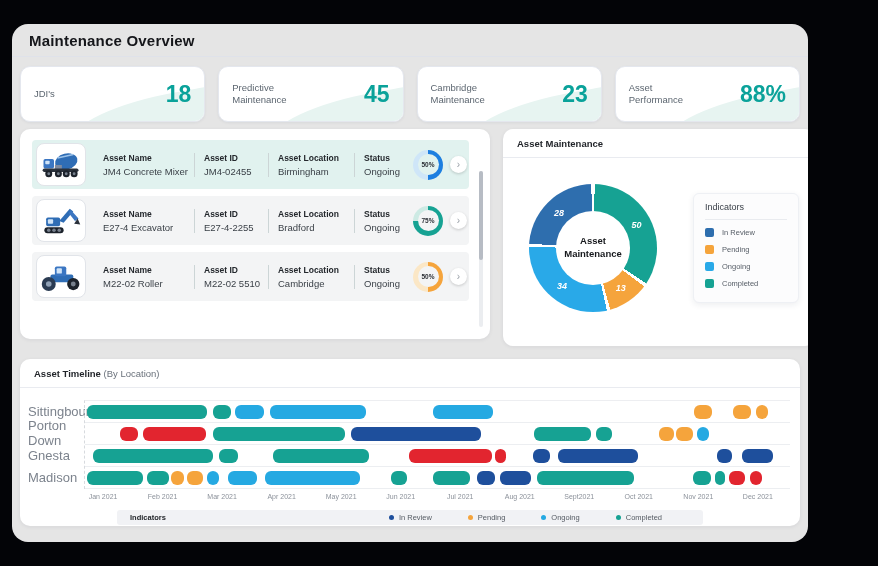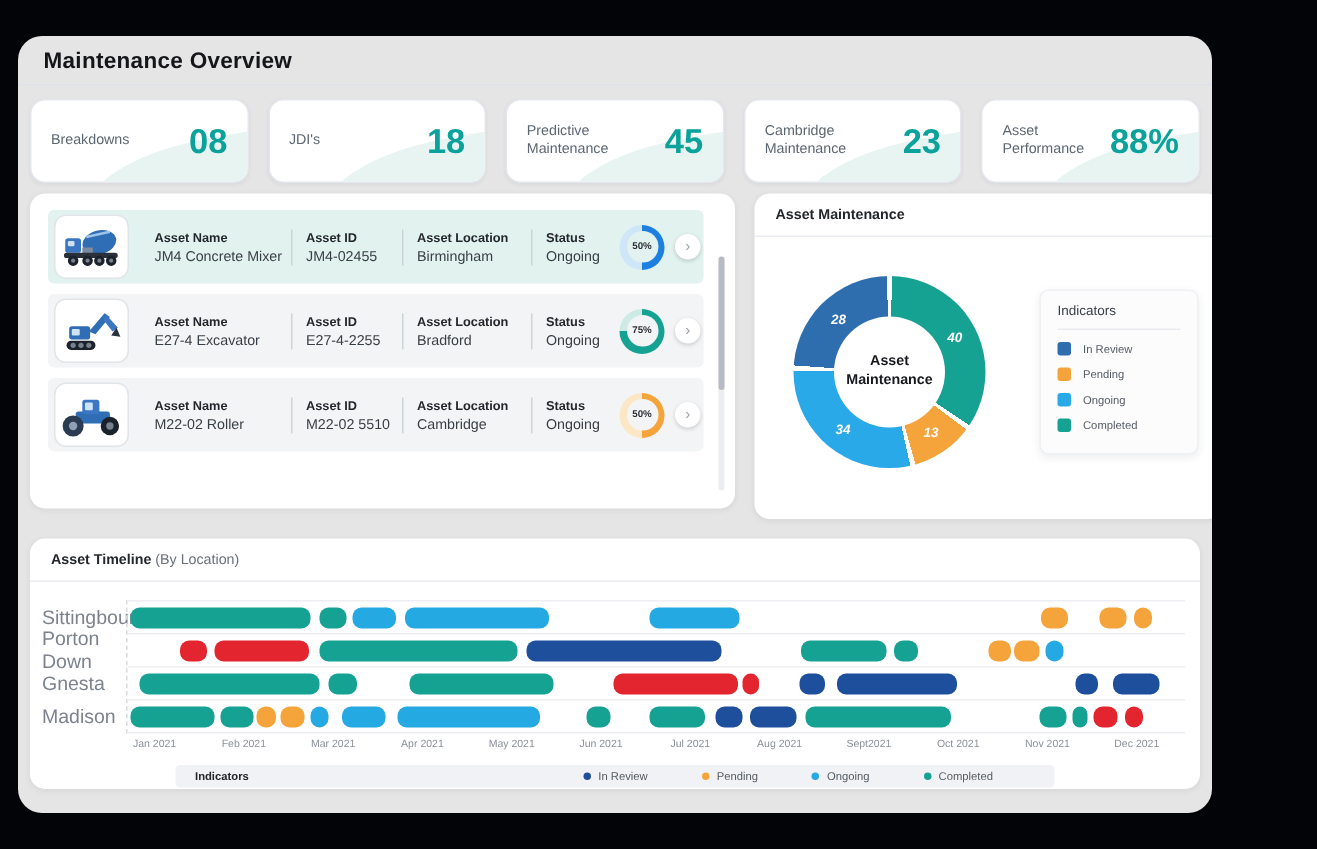--- a/index.html
+++ b/index.html
@@ -78,24 +78,20 @@
 </head>
 <body>
 
 <div class="dashboard">
 
   <div class="hdr">
     <h1>Maintenance Overview</h1>
   </div>
 
   <div class="kpis" id="kpi-row">
-      <div class="kpi">
-        <div class="lbl">Breakdowns</div>
-        <div class="val">08</div>
-      </div>
       <div class="kpi">
         <div class="lbl">JDI's</div>
         <div class="val">18</div>
       </div>
       <div class="kpi">
         <div class="lbl">Predictive Maintenance</div>
         <div class="val">45</div>
       </div>
       <div class="kpi">
         <div class="lbl">Cambridge Maintenance</div>
@@ -224,21 +220,21 @@
         </div>
     </div>
 
     <div class="panel donut-panel">
       <div class="ptitle">Asset Maintenance</div>
       <div class="donut-wrap">
         <div class="donut" id="donut" style="background: conic-gradient(rgb(255, 255, 255) 0deg, rgb(255, 255, 255) 1.6deg, rgb(22, 162, 147) 1.6deg, rgb(22, 162, 147) 123.617deg, rgb(255, 255, 255) 123.617deg, rgb(255, 255, 255) 125.217deg, rgb(255, 255, 255) 125.217deg, rgb(255, 255, 255) 126.817deg, rgb(245, 164, 60) 126.817deg, rgb(245, 164, 60) 164.313deg, rgb(255, 255, 255) 164.313deg, rgb(255, 255, 255) 165.913deg, rgb(255, 255, 255) 165.913deg, rgb(255, 255, 255) 167.513deg, rgb(41, 169, 232) 167.513deg, rgb(41, 169, 232) 270.748deg, rgb(255, 255, 255) 270.748deg, rgb(255, 255, 255) 272.348deg, rgb(255, 255, 255) 272.348deg, rgb(255, 255, 255) 273.948deg, rgb(46, 110, 174) 273.948deg, rgb(46, 110, 174) 358.4deg, rgb(255, 255, 255) 358.4deg, rgb(255, 255, 255) 360deg);">
           <div class="hole">
               <span>Asset Maintenance</span>
             </div>
-        <span class="dlabel" style="left: 107.506px; top: 41.4568px;">40</span>
+        <span class="dlabel" style="left: 107.506px; top: 41.4568px;">50</span>
             <span class="dlabel" style="left: 91.7079px; top: 104.414px;">13</span>
             <span class="dlabel" style="left: 33.0767px; top: 102.01px;">34</span>
             <span class="dlabel" style="left: 30.0689px; top: 28.6492px;">28</span>
           </div>
         <div class="legend-box">
           <div class="lt">Indicators</div>
           <div id="donut-legend-items">
               <div class="litem">
                 <span class="swatch" style="background: rgb(46, 110, 174);"></span>
                 <span>In Review</span>

